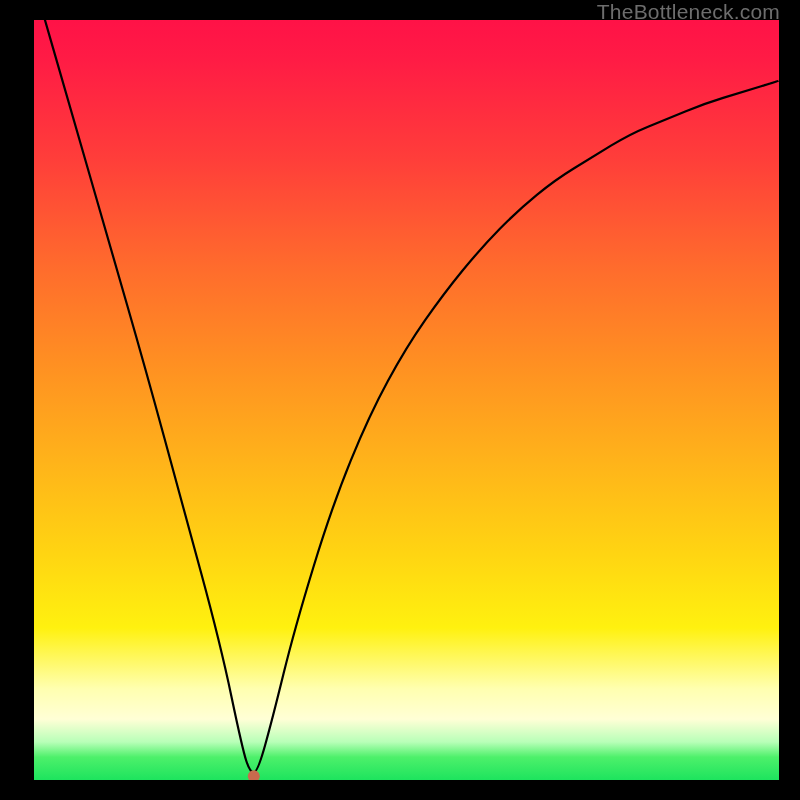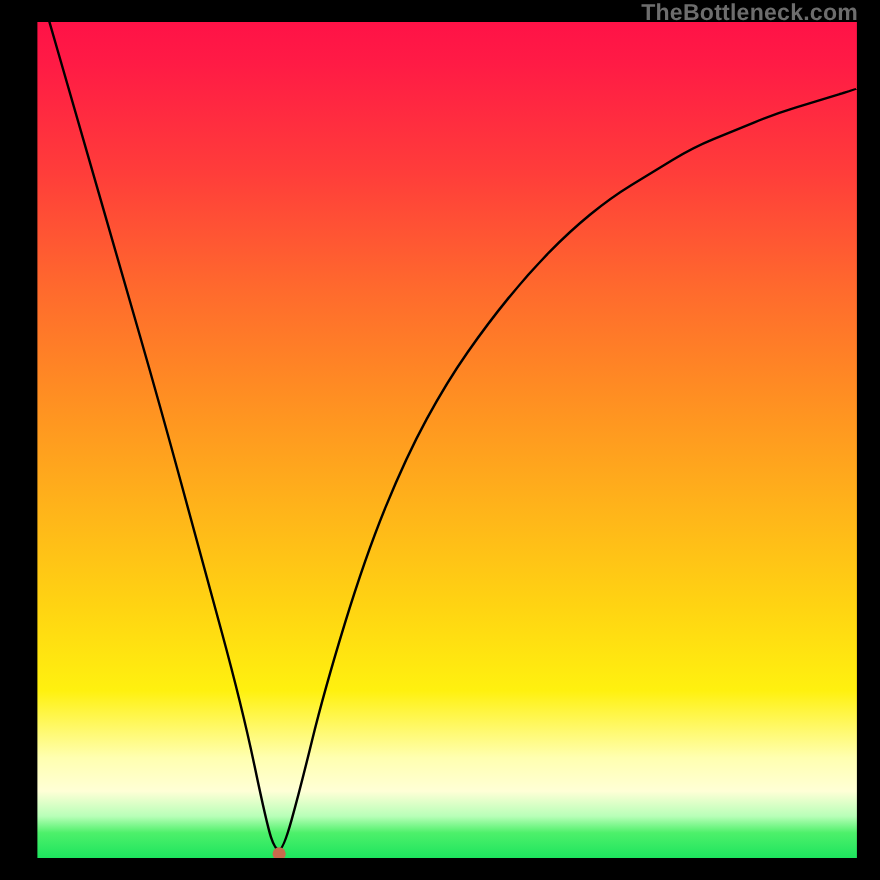--- a/index.html
+++ b/index.html
@@ -46,21 +46,21 @@
     top: 0;
     width: 745px;
     height: 760px;
   }
   .watermark {
     position: absolute;
     top: 0px;
     right: 20px;
     color: #6d6d6d;
     font-size: 21px;
-    font-weight: 700;
+    font-weight: 400;
     letter-spacing: 0.2px;
     user-select: none;
   }
 </style>
 </head>
 <body>
 
 <div class="frame">
 
   <div class="plot-area">

